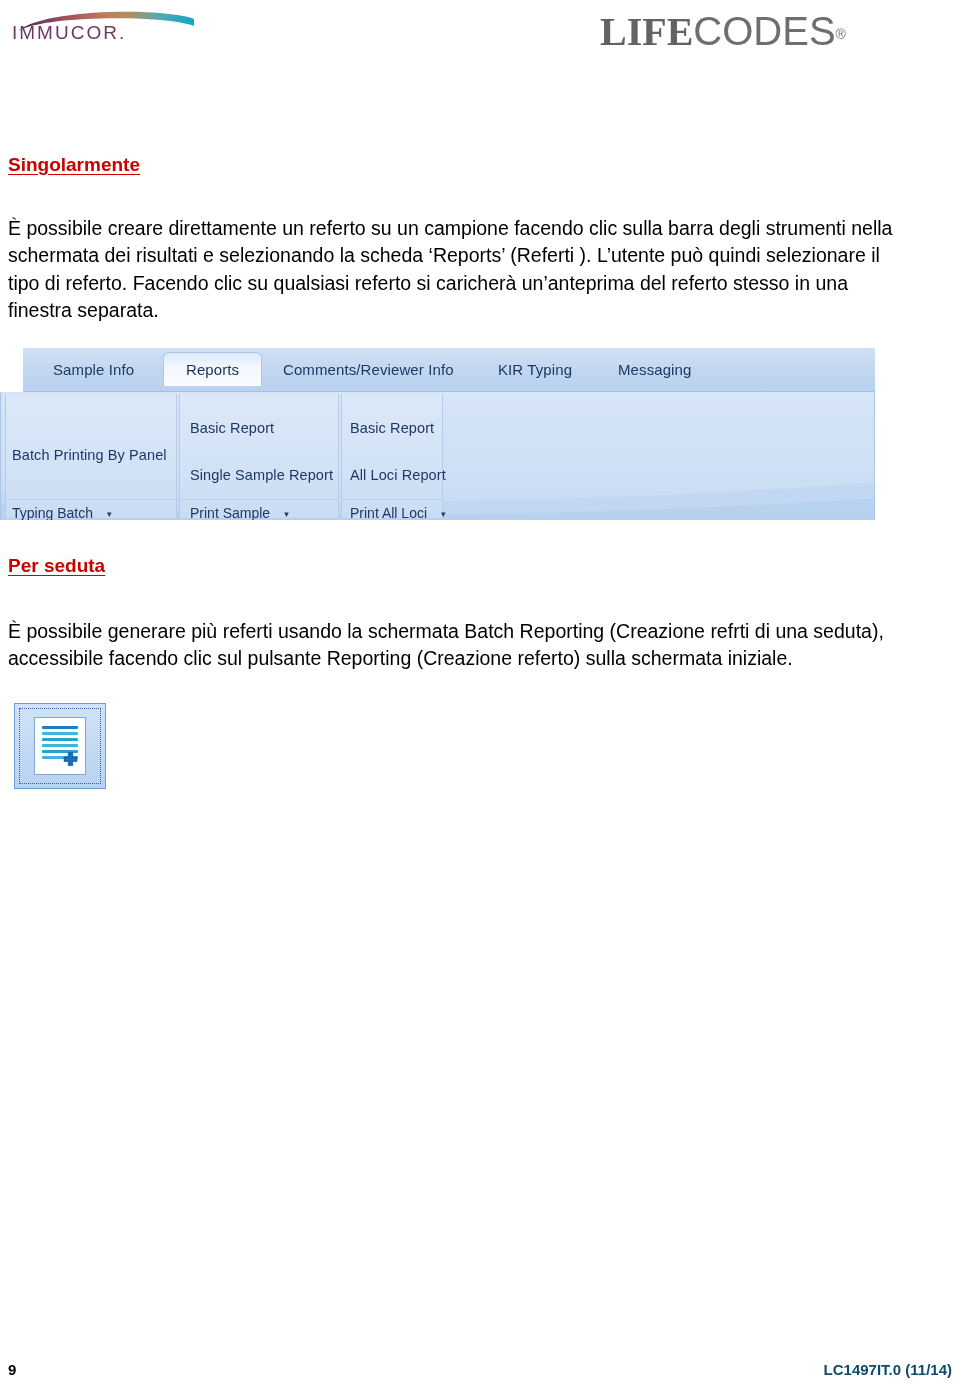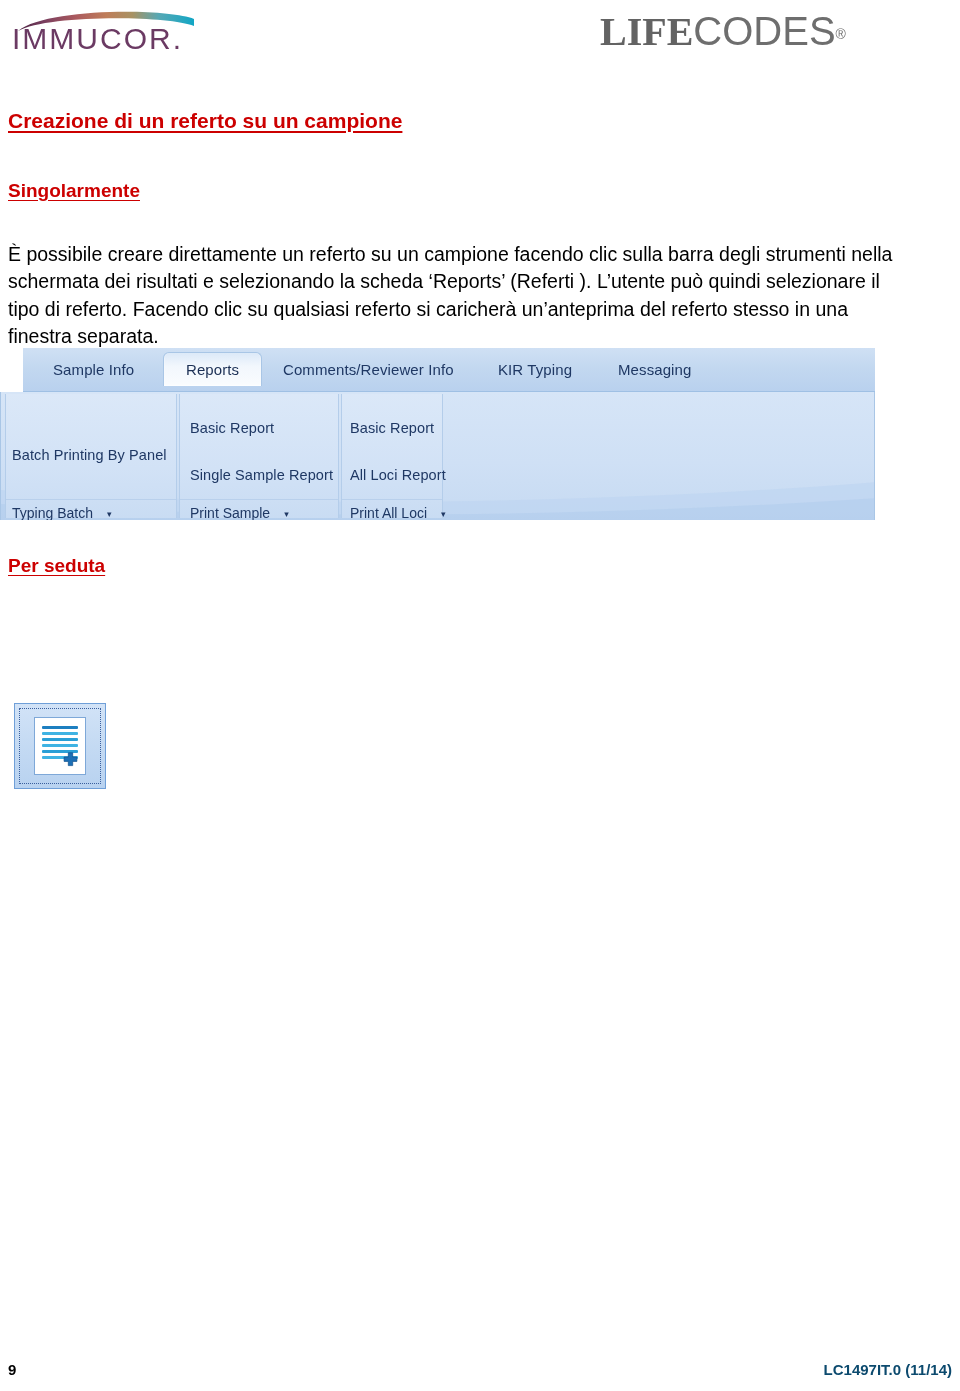--- a/index.html
+++ b/index.html
@@ -37,21 +37,21 @@
     width: 180px;
     height: 26px;
     overflow: hidden;
   }
   .immucor-arc svg { display: block; }
   .immucor-word {
     position: absolute;
     left: 4px;
     top: 18px;
     font-family: "Liberation Sans", sans-serif;
-    font-size: 30px;
+    font-size: 19px;
     font-weight: 400;
     letter-spacing: 2.0px;
     color: #6b3a63;
     white-space: nowrap;
   }
   .immucor-word .dot { color: #6b3a63; }
 
   .lifecodes-logo {
     position: absolute;
     left: 600px;
@@ -344,21 +344,20 @@
     </div>
     <div class="immucor-word"><span>IMMUCOR</span><span class="dot">.</span></div>
   </div>
 
   <div class="lifecodes-logo">
     <span class="lc-life">LIFE</span><span class="lc-codes">CODES</span><span class="lc-tm">®</span>
   </div>
 </div>
 
 <div class="content">
-  <h1 class="heading-red">Creazione di un referto su un campione</h1>
   <div class="sub-wrap">
     <h2 class="subheading-red">Singolarmente</h2>
   </div>
   <p class="para para-1">È possibile creare direttamente un referto  su un campione facendo clic sulla barra degli strumenti nella schermata dei risultati e selezionando la scheda ‘Reports’ (Referti ). L’utente può quindi selezionare il tipo di referto.  Facendo clic su qualsiasi referto si caricherà un’anteprima del referto stesso in una finestra separata.</p>
 </div>
 
 <div class="app-shot">
 
   <div class="tabstrip">
     <div class="tab" style="left:20px;">Sample Info</div>
@@ -393,20 +392,21 @@
       <div class="ritem ritem-allloci">All Loci Report</div>
       <div class="rgroup-sep-line"></div>
       <div class="rbottom rbottom-c"><span>Print All Loci</span><span class="arrow">▾</span></div>
     </div>
 
   </div>
 </div>
 
 <div class="section2">
   <h2 class="subheading-red">Per seduta</h2>
+  <p class="para para-2">È possibile generare più referti usando la schermata Batch Reporting (Creazione refrti di una seduta), accessibile facendo clic sul pulsante Reporting (Creazione referto) sulla schermata iniziale.</p>
 </div>
 
 <div class="report-button">
   <div class="report-button-inner">
     <div class="doc-icon">
       <div class="doc-lines">
         <span></span>
           <span></span>
           <span></span>
           <span></span>

